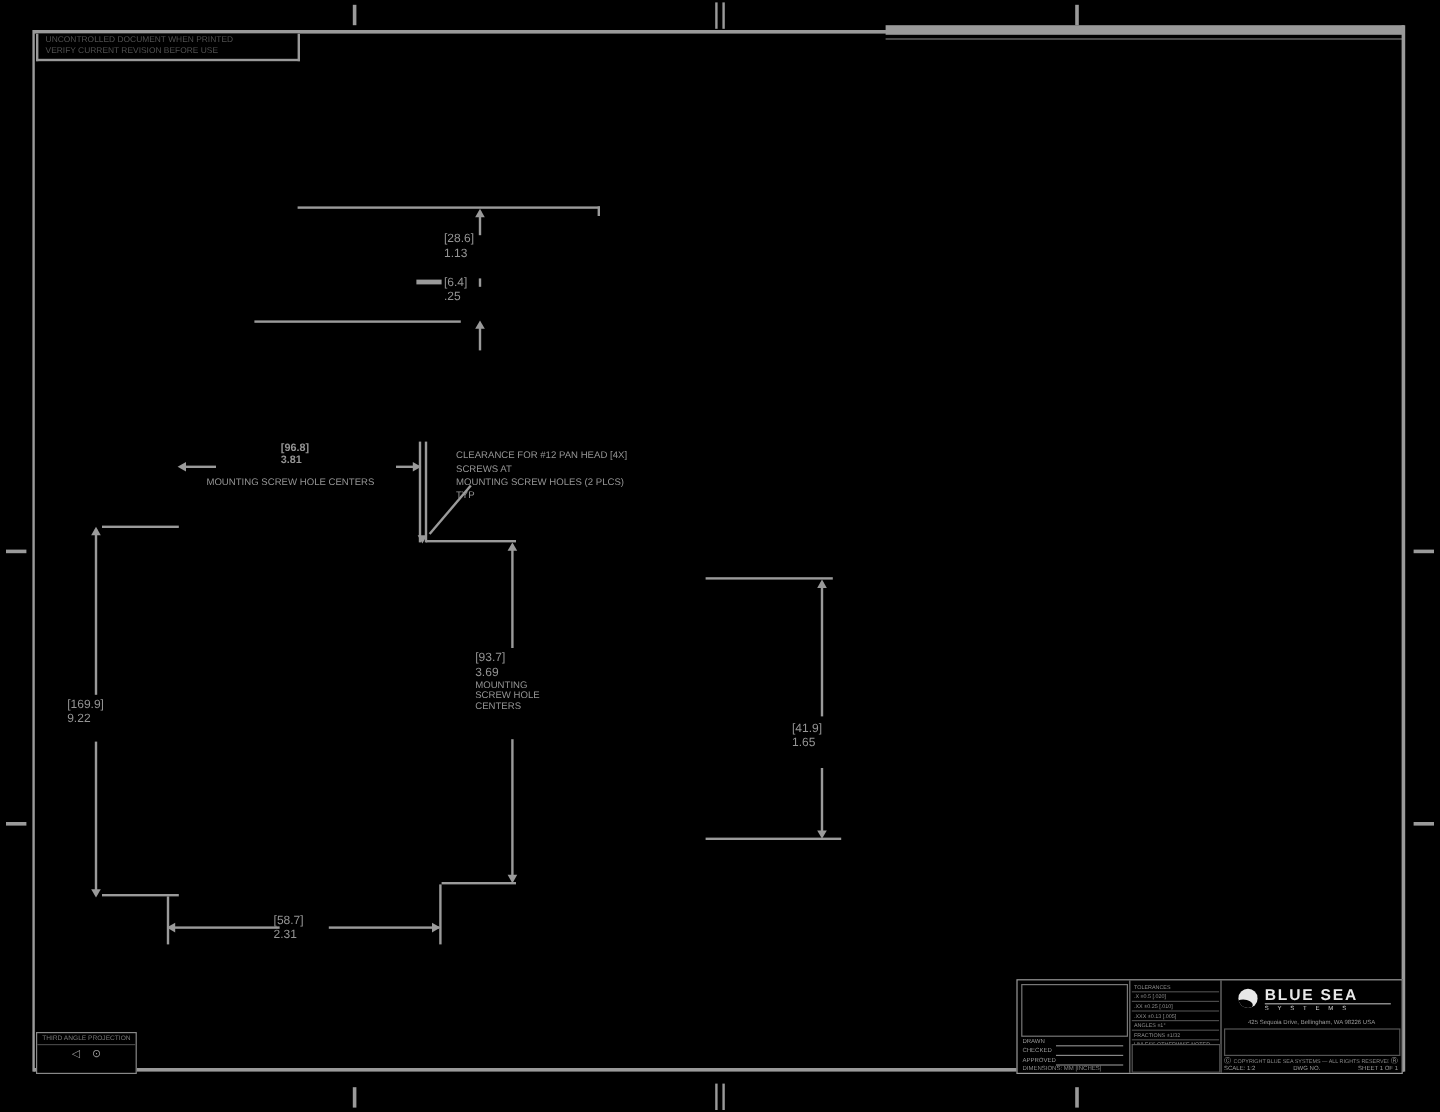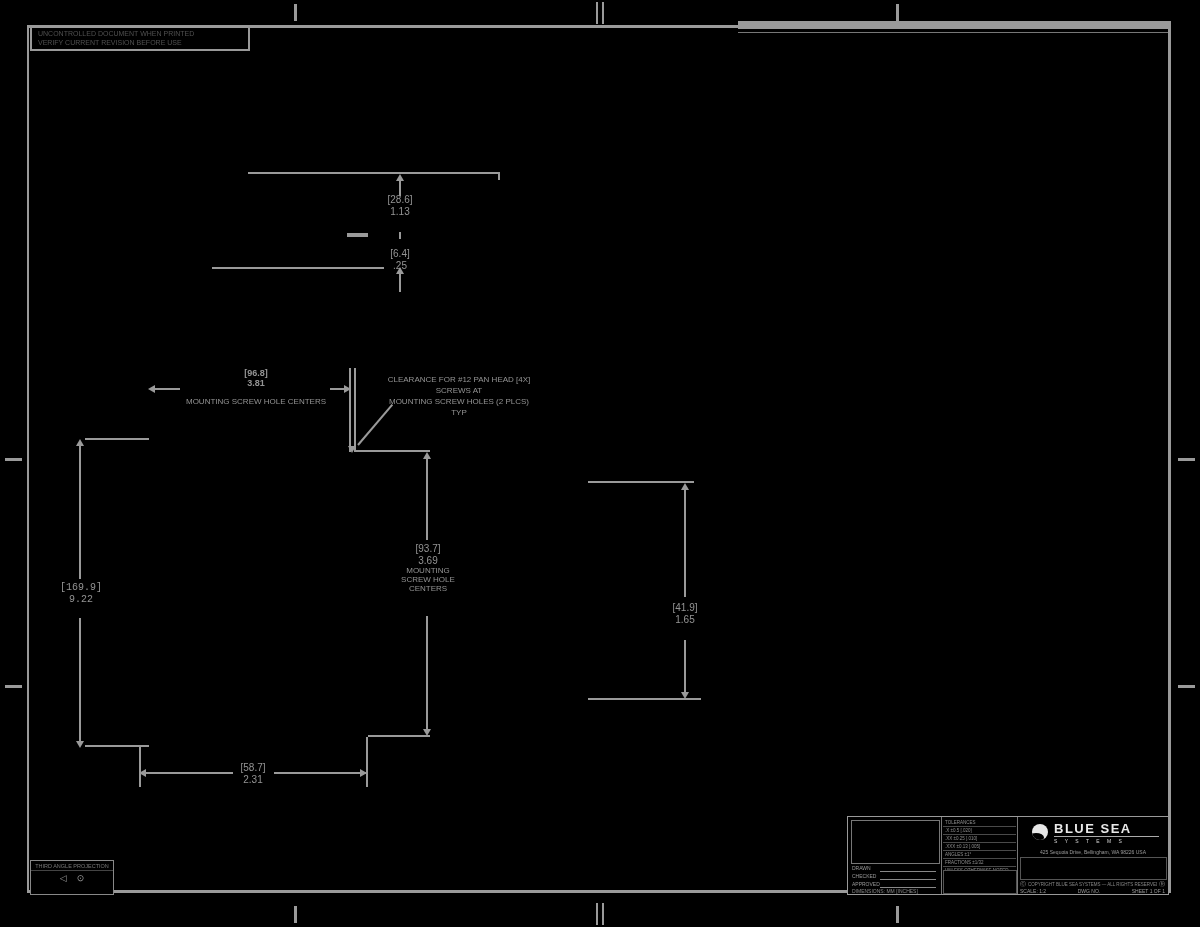--- a/index.html
+++ b/index.html
@@ -1,21 +1,21 @@
 <!DOCTYPE html>
 <html><head>
 <meta charset="utf-8">
 <style>
   html,body{margin:0;padding:0;background:#000;}
   #canvas{position:relative;width:1200px;height:927px;background:#000;overflow:hidden;
           font-family:"Liberation Sans", sans-serif;color:#949494;}
   .ln{position:absolute;background:#9a9a9a;}
   .ln-dk{position:absolute;background:#777;}
   .abs{position:absolute;}
-  .txt{position:absolute;color:#949494;text-align:center;line-height:1.15;}
+  .txt{position:absolute;color:#949494;text-align:left;line-height:1.15;}
   .dimstack span{display:block;}
   .ah{position:absolute;width:0;height:0;border:4px solid transparent;}
   .ah-up{border-bottom:7px solid #9a9a9a;border-top:none;}
   .ah-down{border-top:7px solid #9a9a9a;border-bottom:none;}
   .ah-left{border-right:7px solid #9a9a9a;border-left:none;}
   .ah-right{border-left:7px solid #9a9a9a;border-right:none;}
   .tick{position:absolute;background:#9a9a9a;}
   .tb-cell{position:absolute;overflow:hidden;}
   .tb-row{font-size:4.5px;color:#8f8f8f;height:7px;line-height:7px;white-space:nowrap;
           border-bottom:1px solid #4a4a4a;padding-left:2px;}
@@ -63,33 +63,33 @@
   <div class="ln" style="left:399px;top:176px;width:2px;height:20px;"></div>
   <div class="ah ah-up" style="left:396px;top:174px;"></div>
   <div class="ln" style="left:399px;top:232px;width:2px;height:7px;"></div>
   <div class="ln" style="left:399px;top:271px;width:2px;height:21px;"></div>
   <div class="ah ah-up" style="left:396px;top:267px;"></div>
   <div class="ln" style="left:347px;top:233px;width:21px;height:4px;"></div>
   <div class="txt dimstack" style="left:370px;top:194px;width:60px;font-size:10px;">
     <span>[28.6]</span>
     <span>1.13</span>
   </div>
-  <div class="txt dimstack" style="left:370px;top:248px;width:60px;font-size:10px;">
+  <div class="txt dimstack" style="left:370px;top:230px;width:60px;font-size:10px;">
     <span>[6.4]</span>
     <span>.25</span>
   </div>
 
   <div class="ln" style="left:85px;top:438px;width:64px;height:2px;"></div>
   <div class="ln" style="left:85px;top:745px;width:64px;height:2px;"></div>
 
   <div class="ln" style="left:79px;top:441px;width:2px;height:138px;"></div>
   <div class="ah ah-up" style="left:76px;top:439px;"></div>
   <div class="ln" style="left:79px;top:618px;width:2px;height:128px;"></div>
   <div class="ah ah-down" style="left:76px;top:741px;"></div>
-  <div class="txt dimstack" style="left:56px;top:582px;width:50px;font-size:10px;font-family:Liberation Mono, monospace;">
+  <div class="txt dimstack" style="left:56px;top:582px;width:50px;font-size:10px;">
     <span>[169.9]</span>
     <span>9.22</span>
   </div>
 
   <div class="ln" style="left:139px;top:747px;width:2px;height:40px;"></div>
   <div class="ln" style="left:141px;top:772px;width:92px;height:2px;"></div>
   <div class="ah ah-left" style="left:139px;top:769px;"></div>
   <div class="ln" style="left:274px;top:772px;width:92px;height:2px;"></div>
   <div class="ah ah-right" style="left:360px;top:769px;"></div>
   <div class="txt dimstack" style="left:228px;top:762px;width:50px;font-size:10px;">

